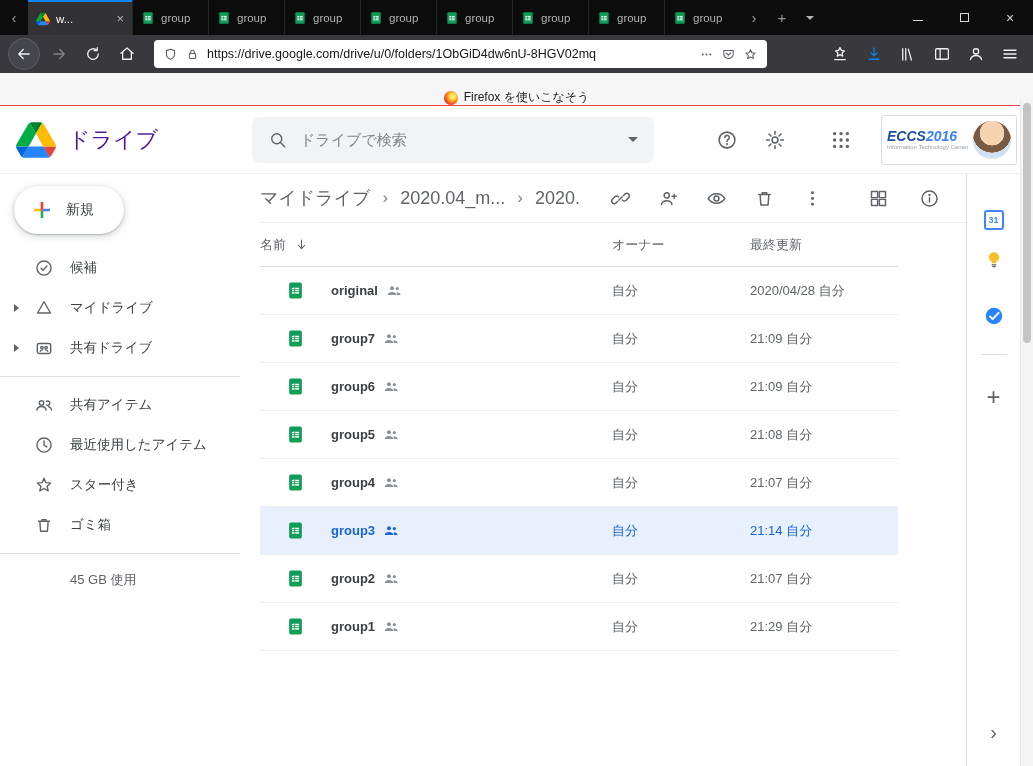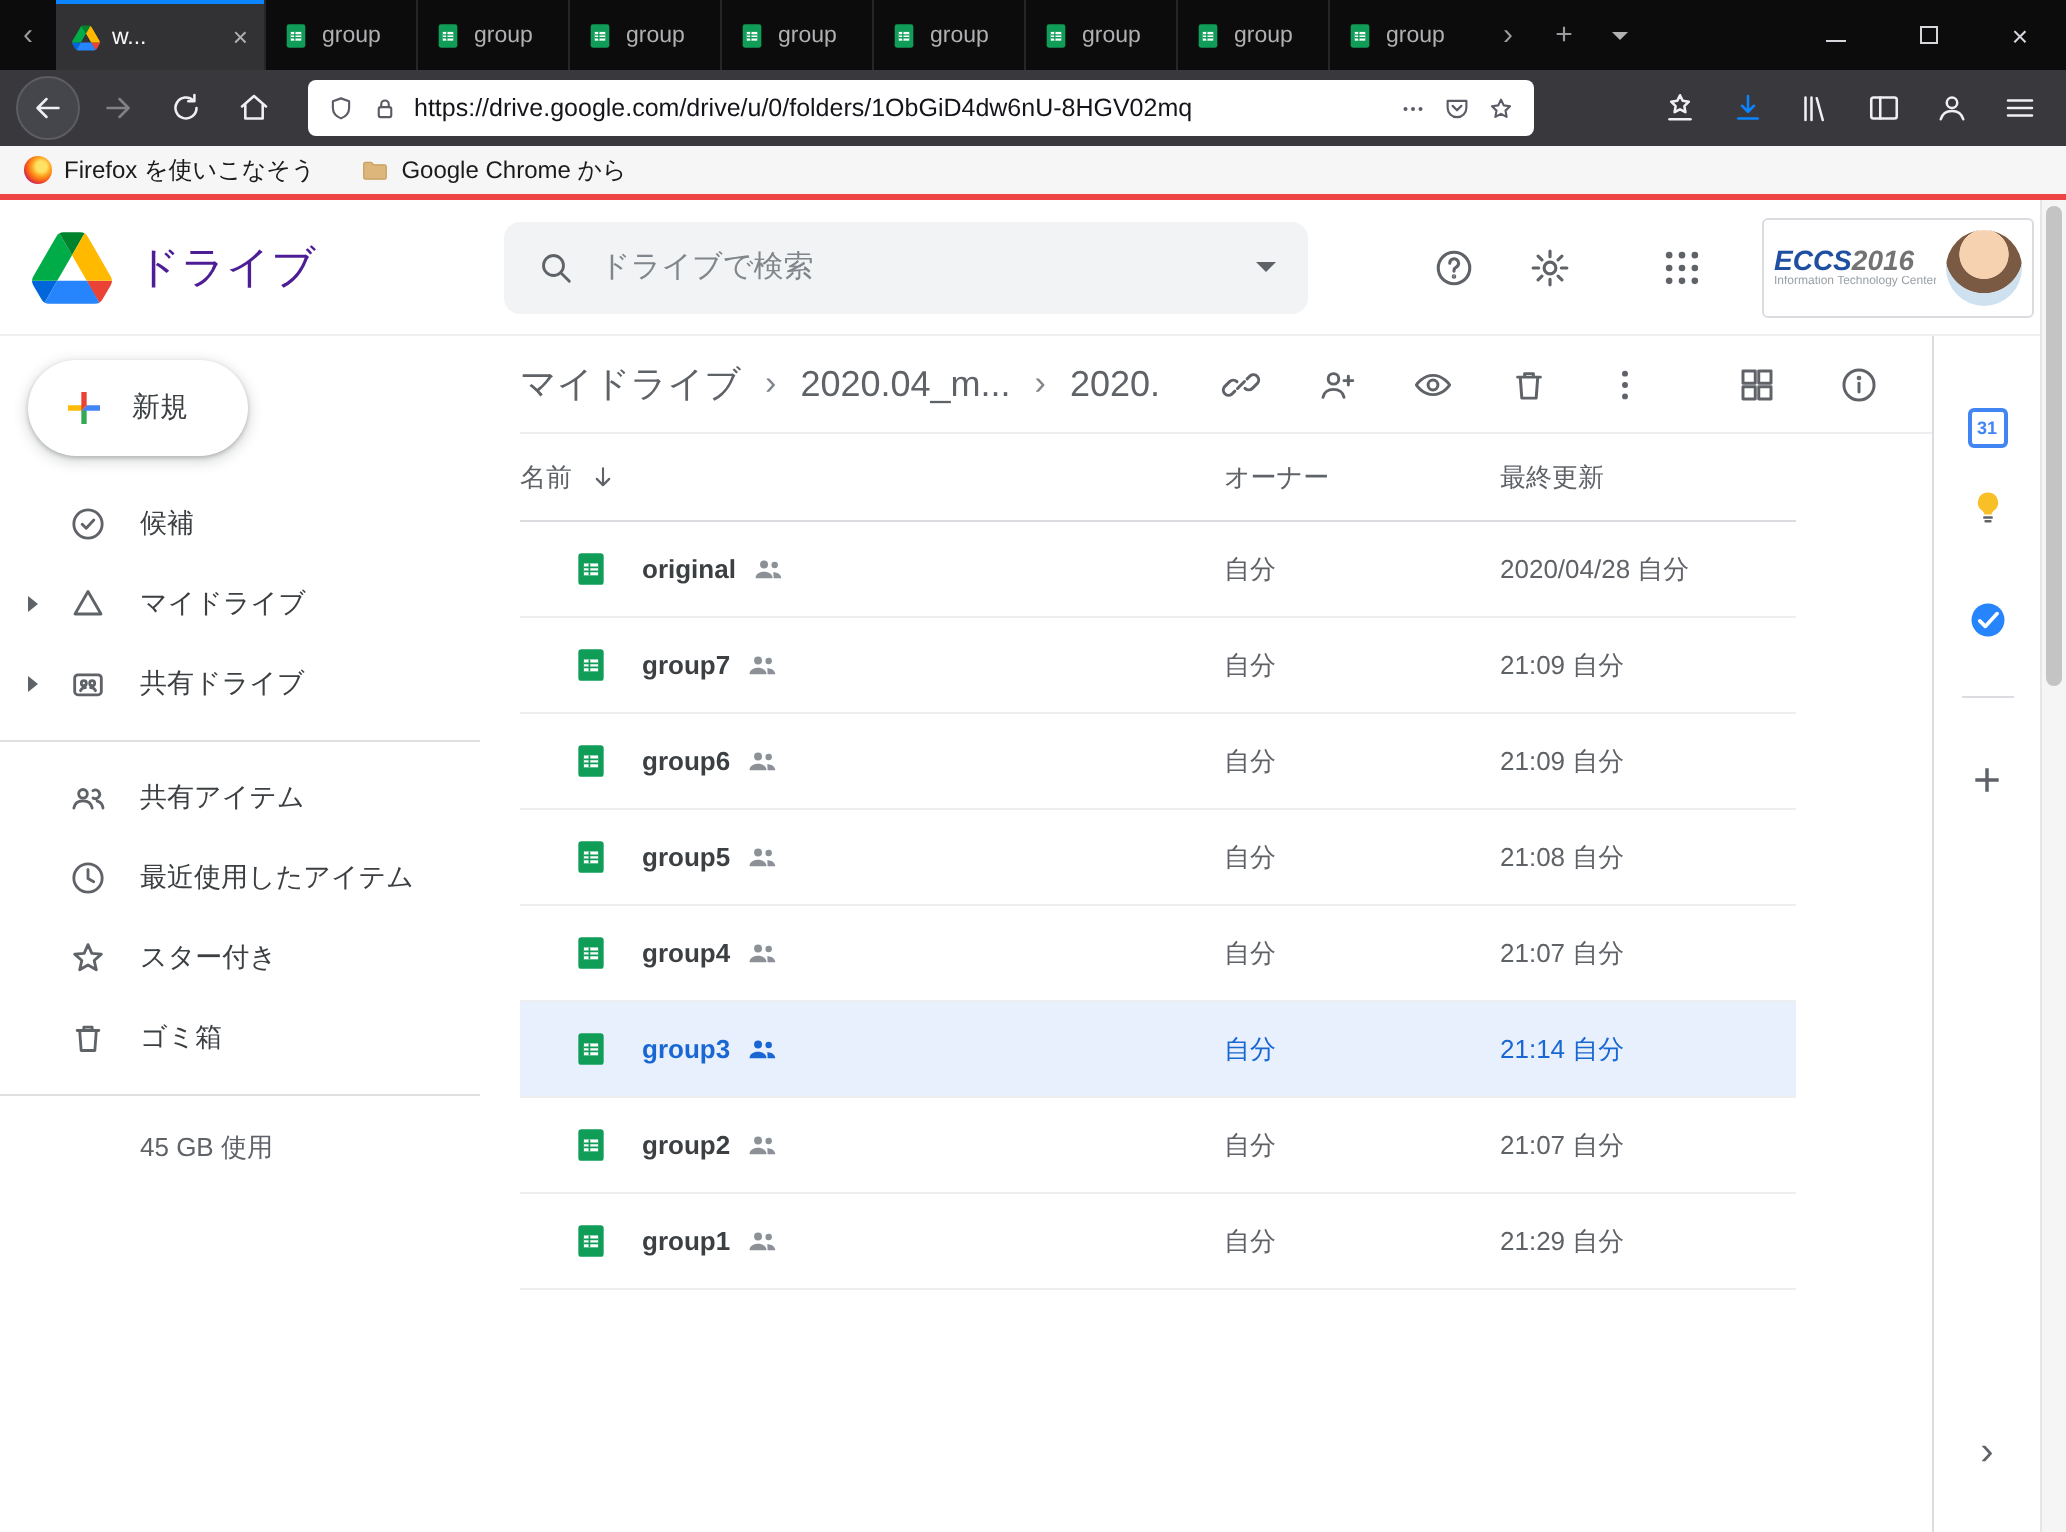--- a/index.html
+++ b/index.html
@@ -32,21 +32,21 @@
   .nav-btn svg { width:18px; height:18px; }
   .back-btn { width:32px; height:32px; border-radius:50%; border:1px solid #5c5c61; background:#45454c; }
   .fwd-btn { opacity:.4; }
   .urlbar { flex:1; height:28px; background:#ffffff; border-radius:4px; margin:0 8px; display:flex; align-items:center; padding:0 9px; gap:7px; min-width:0; }
   .urlbar svg { width:15px; height:15px; flex:0 0 auto; color:#5b5b66; }
   .url-text { flex:1; font-size:12.5px; color:#15141a; white-space:nowrap; overflow:hidden; }
   .right-icons { display:flex; align-items:center; gap:4px; margin-left:46px; }
   .dl-blue { color:#0a84ff !important; }
 
   
-  .bookmarksbar { height:27px; background:#f6f6f6; border-bottom:3px solid #ef4444; display:flex; align-items:center; padding:0 12px; gap:22px; }
+  .bookmarksbar { height:27px; background:#f6f6f6; border-bottom:1px solid #ef4444; display:flex; align-items:center; padding:16px 12px; gap:22px;flex-direction:column; }
   .bm { display:flex; align-items:center; gap:6px; font-size:12px; color:#1b1b1d; }
   .fx-ic { width:14px; height:14px; border-radius:50%; background:radial-gradient(circle at 62% 38%, #ffe164 0 22%, #ff9f1a 40%, #f4511e 62%, #b5107c 82%, #5c2d91 100%); }
   .bm svg { width:15px; height:15px; }
 
   
   .drive-header { height:68px; display:flex; align-items:center; padding:0 16px; background:#fff; border-bottom:1px solid #f0f0f0; }
   .logo-wrap { display:flex; align-items:center; gap:12px; width:236px; flex:0 0 auto; }
   .drive-logo { width:40px; height:36px; }
   .drive-title { font-size:22px; color:#4c1d95; }
   .searchbox { width:402px; height:46px; background:#f1f3f4; border-radius:8px; display:flex; align-items:center; padding:0 16px; gap:12px; flex:0 0 auto; }
@@ -55,21 +55,21 @@
   .searchbox input::placeholder { color:#80868b; }
   .search-caret { width:0; height:0; border-top:5px solid #5f6368; border-left:5px solid transparent; border-right:5px solid transparent; }
   .header-icons { margin-left:auto; display:flex; align-items:center; gap:8px; }
   .hicon { width:40px; height:40px; display:flex; align-items:center; justify-content:center; color:#5f6368; border-radius:50%; }
   .hicon svg { width:22px; height:22px; }
   .apps-gap { margin-left:18px; }
   .account-card { width:136px; height:50px; border:1px solid #dadce0; border-radius:3px; display:flex; align-items:center; padding:3px 5px; gap:5px; background:#fff; margin-left:12px; }
   .eccs-text { flex:1; min-width:0; line-height:1.1; }
   .eccs-line { font-size:14px; font-weight:bold; font-style:italic; white-space:nowrap; }
   .eccs-brand { color:#1f4fa0; }
-  .eccs-year { color:#737373; }
+  .eccs-year { color:#3b82f6; }
   .eccs-sub { font-size:6px; color:#9aa0a6; white-space:nowrap; overflow:hidden; }
   .avatar { width:38px; height:38px; border-radius:50%; flex:0 0 auto;
             background:radial-gradient(circle at 50% 32%, #f6d2b0 0 38%, #7a5a42 39% 60%, #cfe0ee 61%); }
 
   
   .drive-body { display:flex; height:598px; padding-right:13px; }
 
   .sidebar { width:240px; flex:0 0 auto; padding-top:12px; }
   .new-btn { margin:0 0 14px 14px; height:48px; width:110px; border-radius:24px; background:#fff;
              box-shadow:0 1px 2px rgba(60,64,67,.3), 0 2px 6px 2px rgba(60,64,67,.15);
@@ -95,21 +95,21 @@
 
   .ftable { width:638px; }
   .fhead { display:flex; align-items:center; height:44px; border-bottom:1px solid #dadce0; font-size:13px; color:#5f6368; }
   .frow { display:flex; align-items:center; height:48px; border-bottom:1px solid #eceef0; cursor:pointer; }
   .col-name { flex:1; display:flex; align-items:center; min-width:0; }
   .frow .col-name { padding-left:26px; }
   .col-owner { width:138px; flex:0 0 auto; font-size:13px; color:#5f6368; }
   .col-mod { width:148px; flex:0 0 auto; font-size:13px; color:#5f6368; }
   .sort-ic { width:15px; height:15px; margin-left:8px; color:#5f6368; }
   .sheets-ic { width:19px; height:21px; flex:0 0 auto; }
-  .fname { font-size:13px; font-weight:bold; color:#3c4043; margin-left:16px; white-space:nowrap; }
+  .fname { font-size:13px; font-weight:bold; color:#3c4043; margin-left:26px; white-space:nowrap; }
   .ppl { width:17px; height:17px; margin-left:8px; color:#8b9196; fill:currentColor; flex:0 0 auto; }
   .frow.selected { background:#e8f0fe; }
   .frow.selected .fname, .frow.selected .col-owner, .frow.selected .col-mod { color:#1967d2; }
   .frow.selected .ppl { color:#1967d2; }
 
   .mini { width:54px; flex:0 0 auto; border-left:1px solid #dadce0; display:flex; flex-direction:column; align-items:center; padding-top:10px; position:relative; }
   .mini-ic { width:40px; height:40px; display:flex; align-items:center; justify-content:center; margin-bottom:16px; cursor:pointer; }
   .cal-ic { width:20px; height:20px; border:2px solid #4285f4; border-radius:3px; display:flex; align-items:center; justify-content:center; font-size:9px; font-weight:bold; color:#4285f4; background:#fff;margin-top:32px; }
   .mini-ic svg { width:22px; height:22px; }
   .mini-divider { width:26px; height:1px; background:#dadce0; margin:2px 0 22px; }

